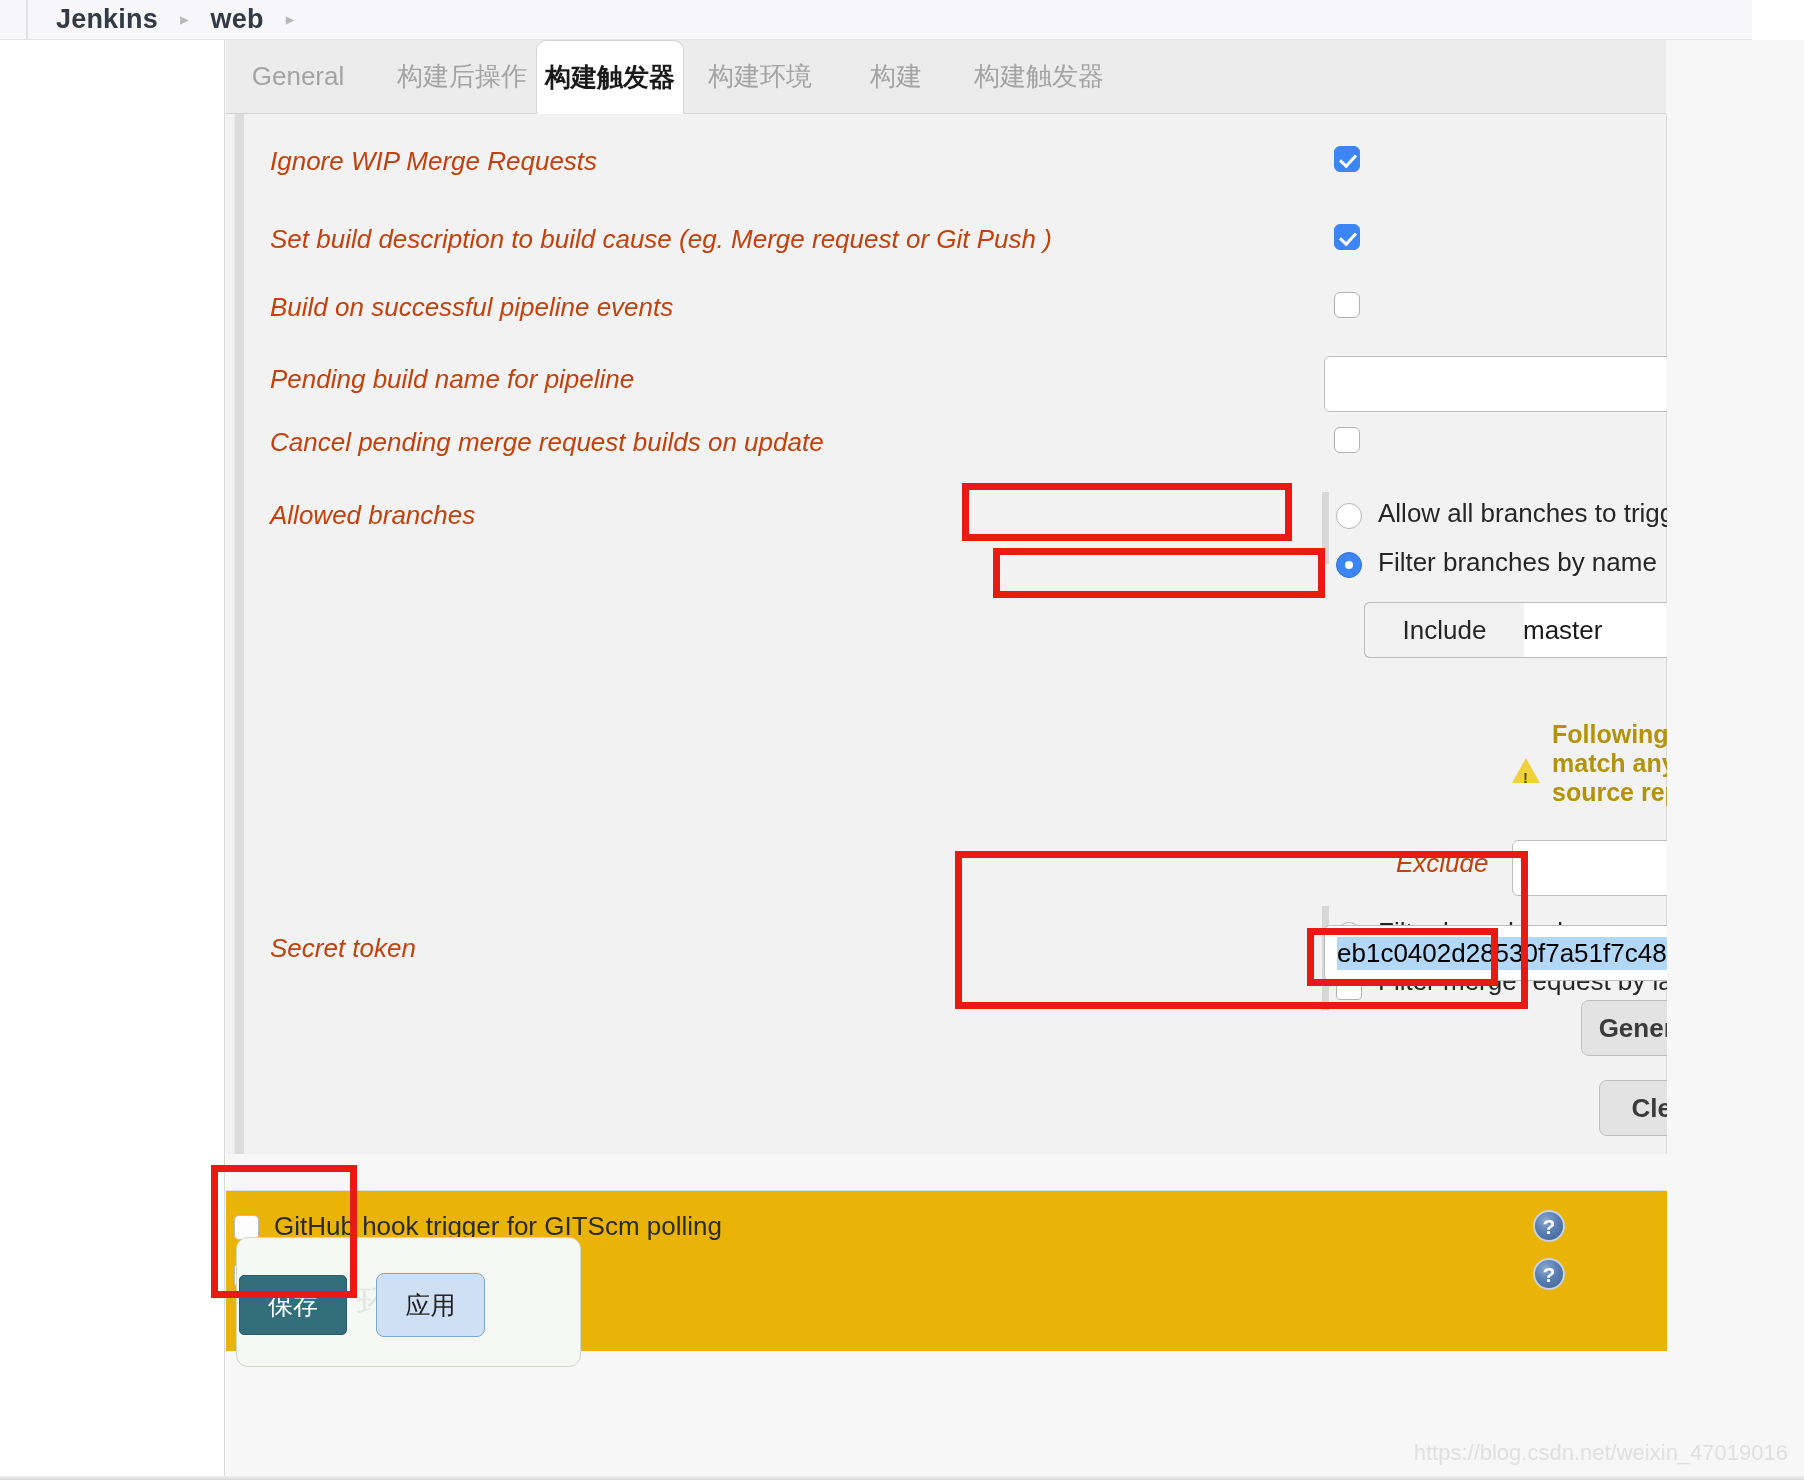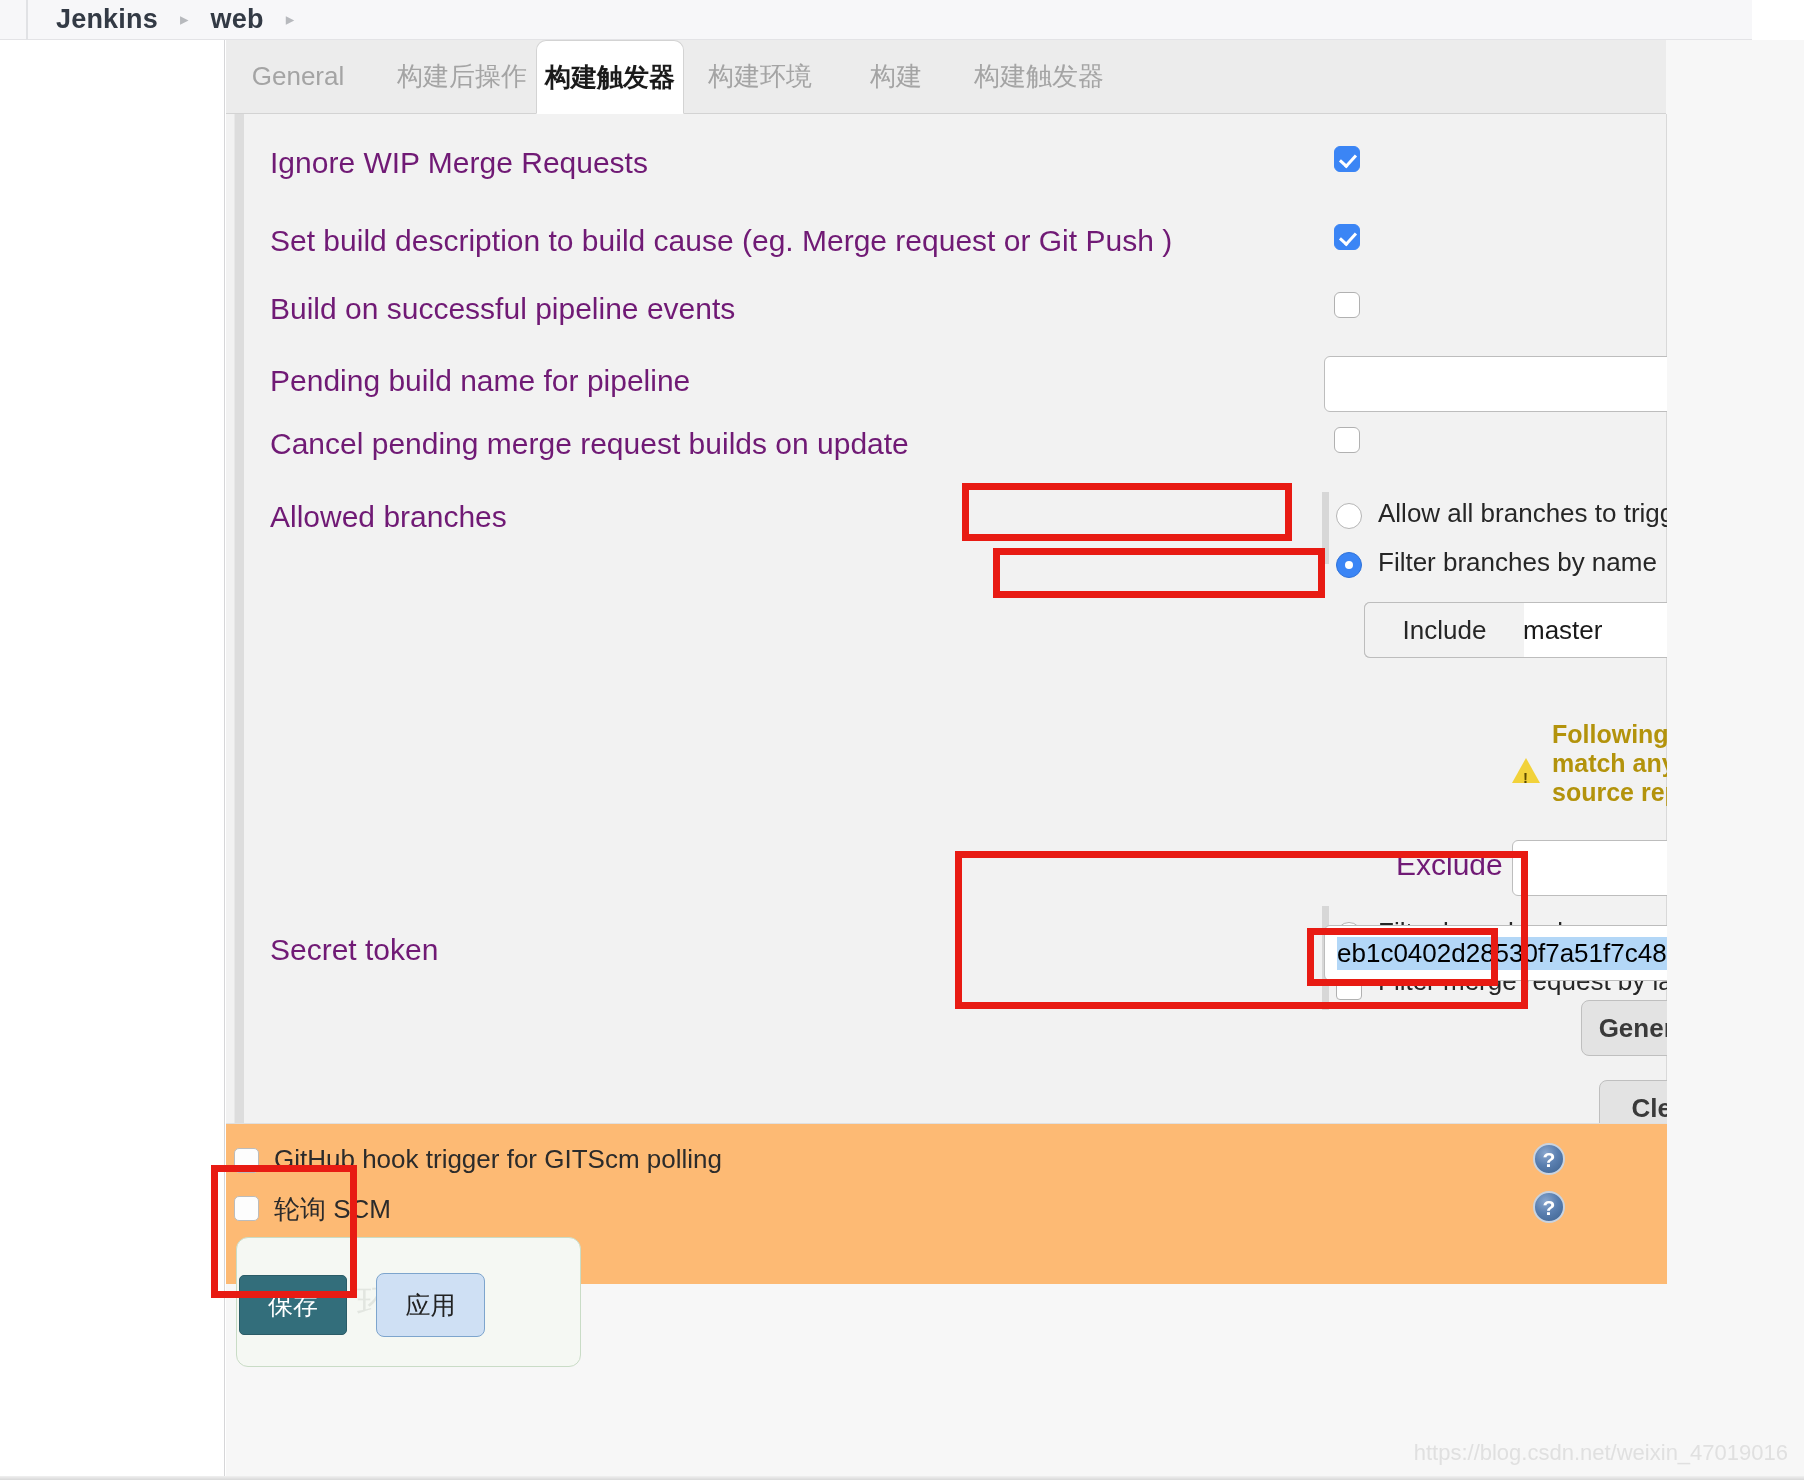--- a/index.html
+++ b/index.html
@@ -121,23 +121,24 @@
   }
 
   .form-row {
     position: absolute;
     left: 0;
     width: 1440px;
   }
   .row-label {
     position: absolute;
     left: 44px;
-    font-size: 30px;
-    color: #701a75;
+    font-size: 26px;
+    color: #c2410c;
     white-space: nowrap;
+    font-style: italic;
   }
 
   
   .cbox {
     position: absolute;
     width: 26px; height: 26px;
     border-radius: 6px;
     box-sizing: border-box;
   }
   .cbox.off {
@@ -287,23 +288,23 @@
     align-items: center;
     justify-content: center;
     font-size: 26px;
     font-weight: bold;
     color: #3a3a3a;
   }
 
   
   #bottom-triggers {
     position: absolute;
-    left: 0; top: 1083px;
+    left: 0; top: 1150px;
     width: 1578px; height: 160px;
-    background: #fdba74;
+    background: #eab308;
     border-top: 1px solid #e0e0e0;
   }
   #bottom-triggers .bt-label {
     position: absolute;
     font-size: 26px;
     color: #2b2b2b;
     white-space: nowrap;
   }
 
   

